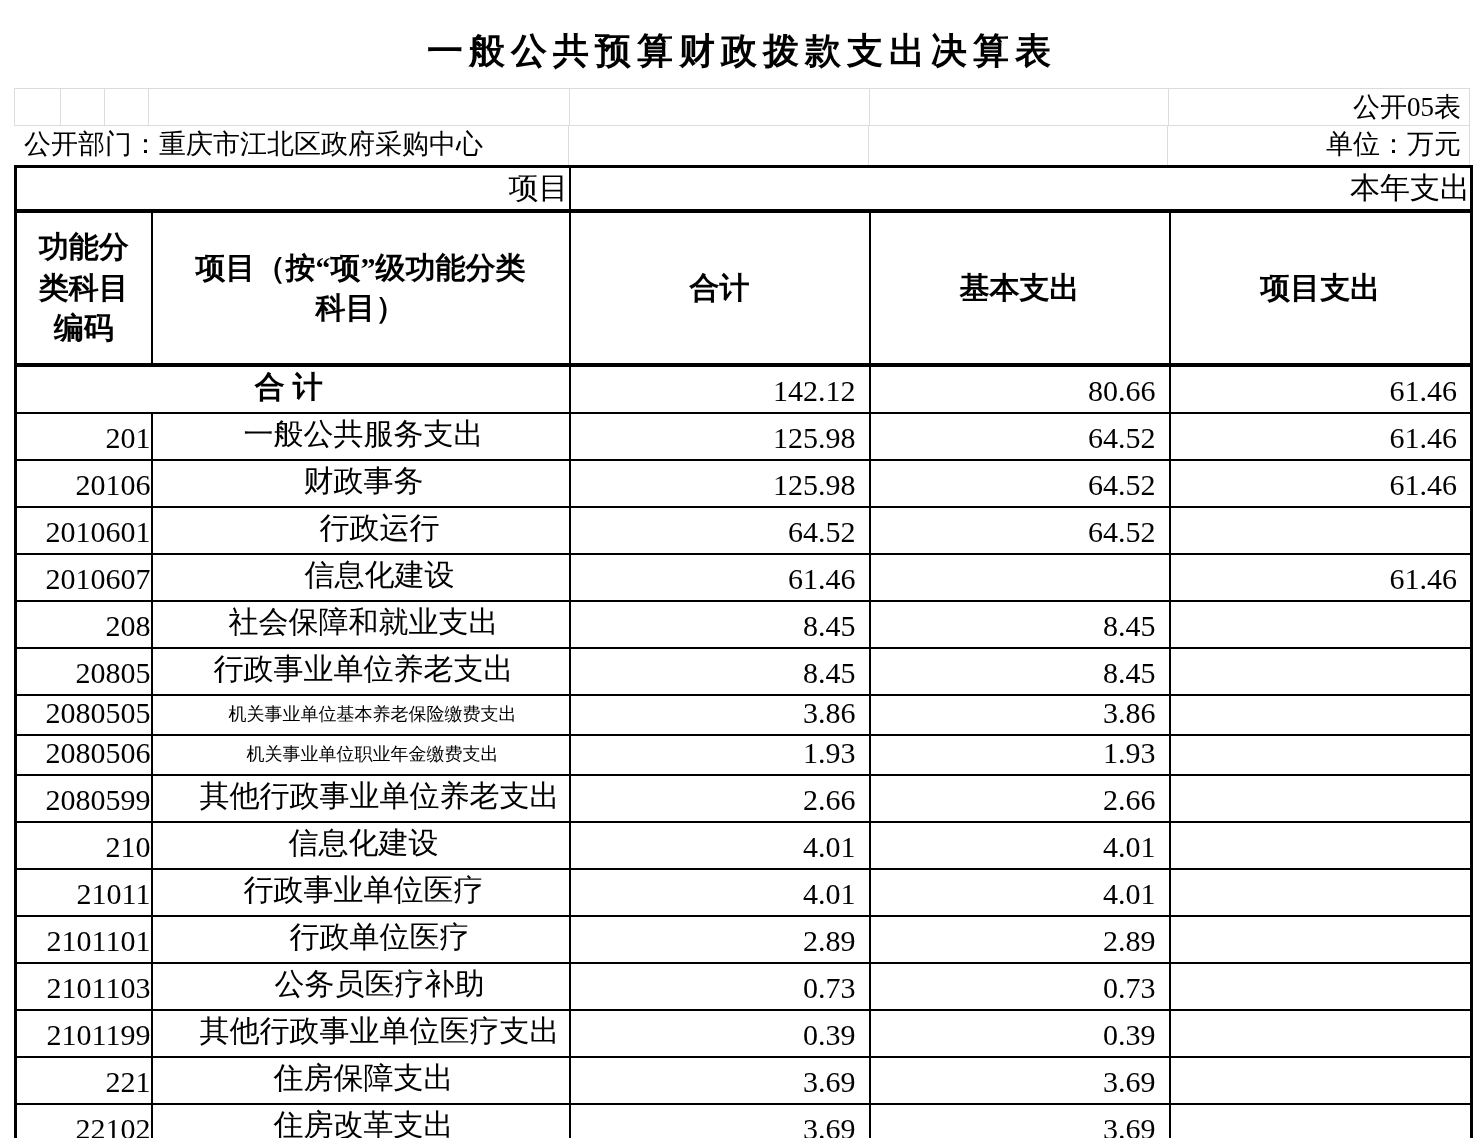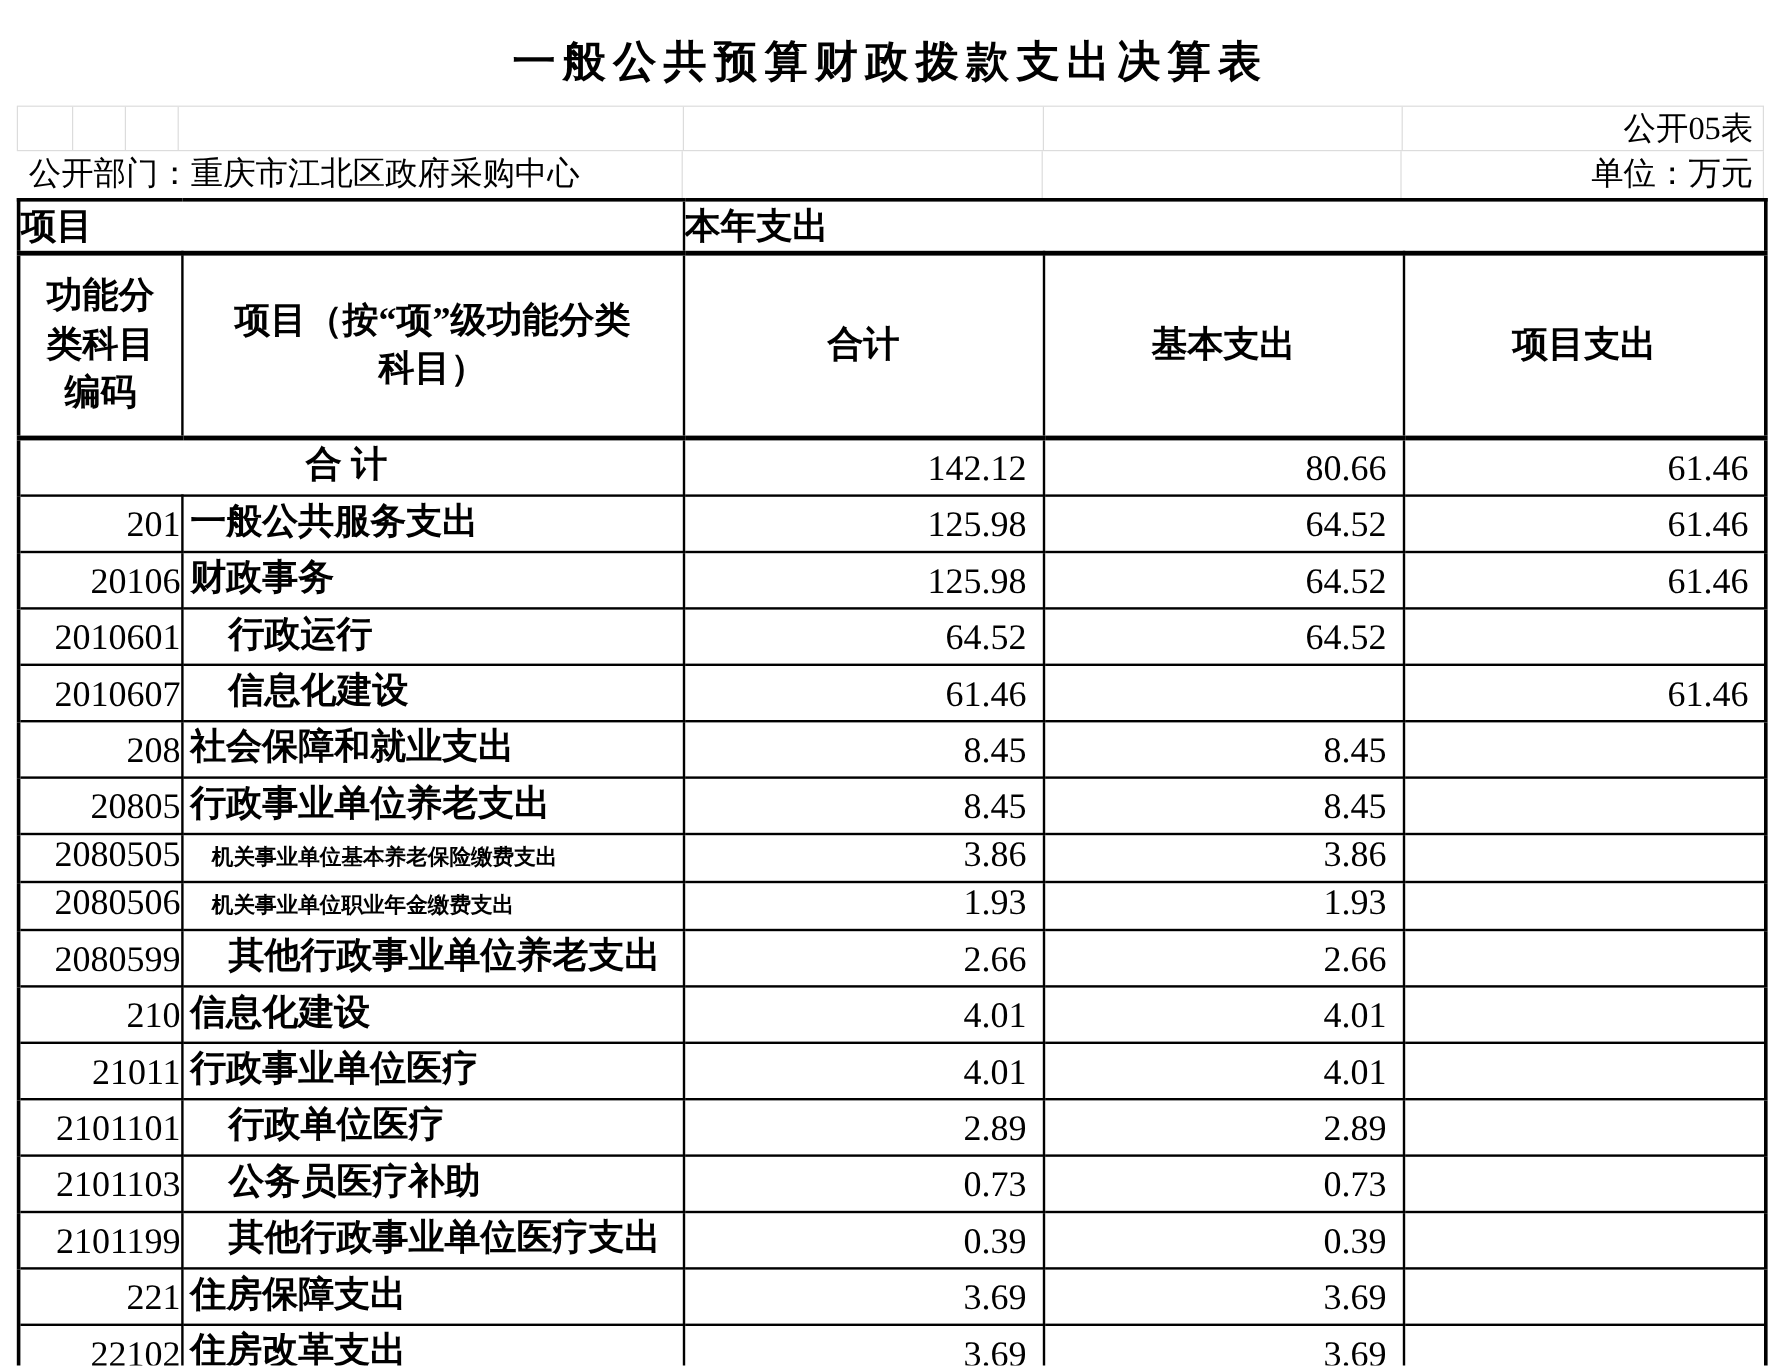--- a/index.html
+++ b/index.html
@@ -53,25 +53,25 @@
     table-layout: fixed;
     font-size: 30px;
   }
   table.budget td, table.budget th {
     border: 2px solid #000;
     overflow: hidden;
   }
   .b-outer-top    { border-top: 3px solid #000 !important; }
   .b-outer-left   { border-left: 3px solid #000 !important; }
   .b-outer-right  { border-right: 3px solid #000 !important; }
-  tr.hdr1 td { border-bottom: 4px solid #000; height: 42px; text-align: left; vertical-align: middle; font-weight: bold; }
+  tr.hdr1 td { border-bottom: 4px solid #000; height: 42px; text-align: right; vertical-align: middle; font-weight: normal; }
   tr.hdr2 td { border-bottom: 4px solid #000; height: 154px; text-align: center; vertical-align: middle; font-weight: bold; white-space: pre-line; line-height: 1.35; }
   tr.data-row td { height: 40px; vertical-align: bottom; padding-bottom: 4px; }
   td.cell-code { text-align: right; padding-left: 6px; }
-  td.cell-item { text-align: left; padding-left: 6px; white-space: nowrap; font-weight: bold; }
+  td.cell-item { text-align: center; padding-left: 6px; white-space: nowrap; }
   td.cell-item.indent { padding-left: 38px; }
   td.cell-item.small  { font-size: 18px; padding-left: 24px; padding-bottom: 8px; }
   td.cell-num  { text-align: right; padding-right: 13px; font-variant-numeric: tabular-nums; }
   tr.total-row td.total-label { font-weight: bold; text-align: center; letter-spacing: 8px; }
 </style>
 </head>
 <body>
 
 <div class="page">
 

